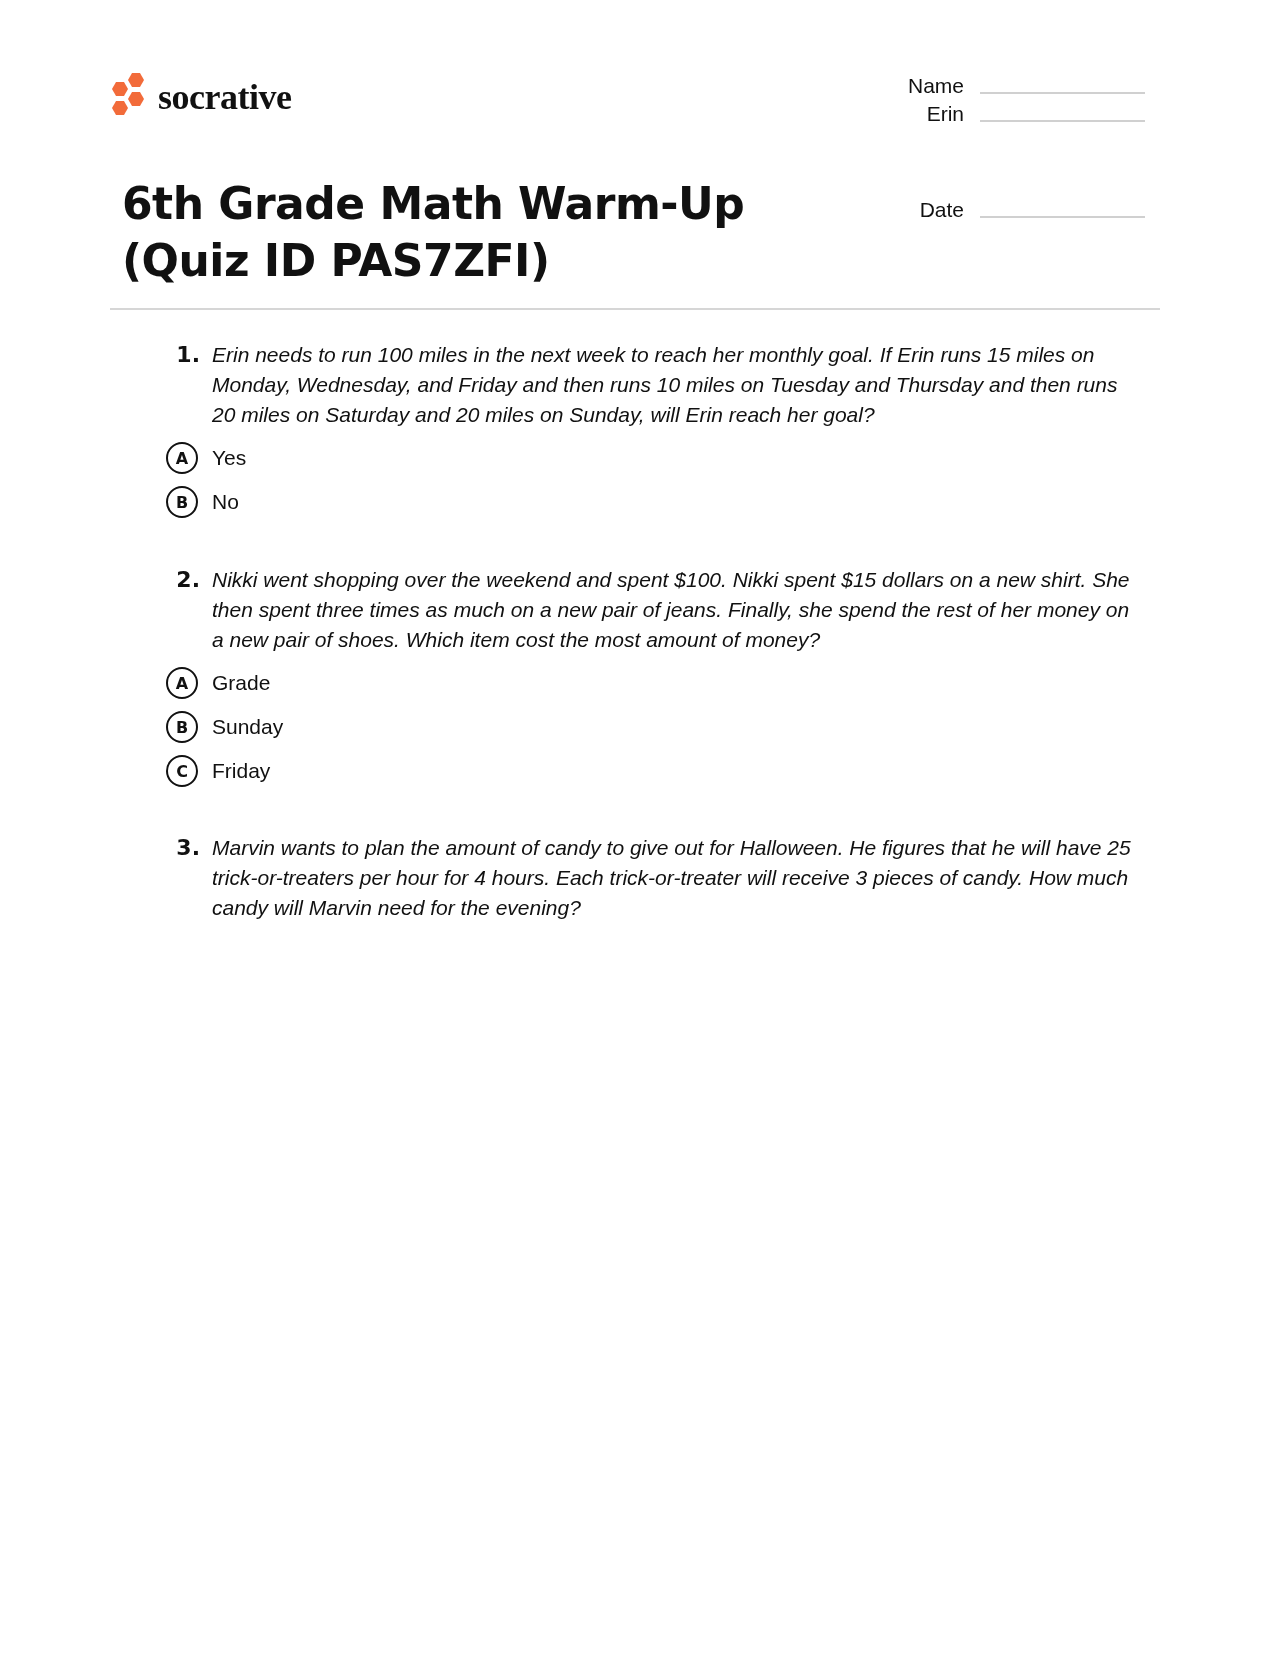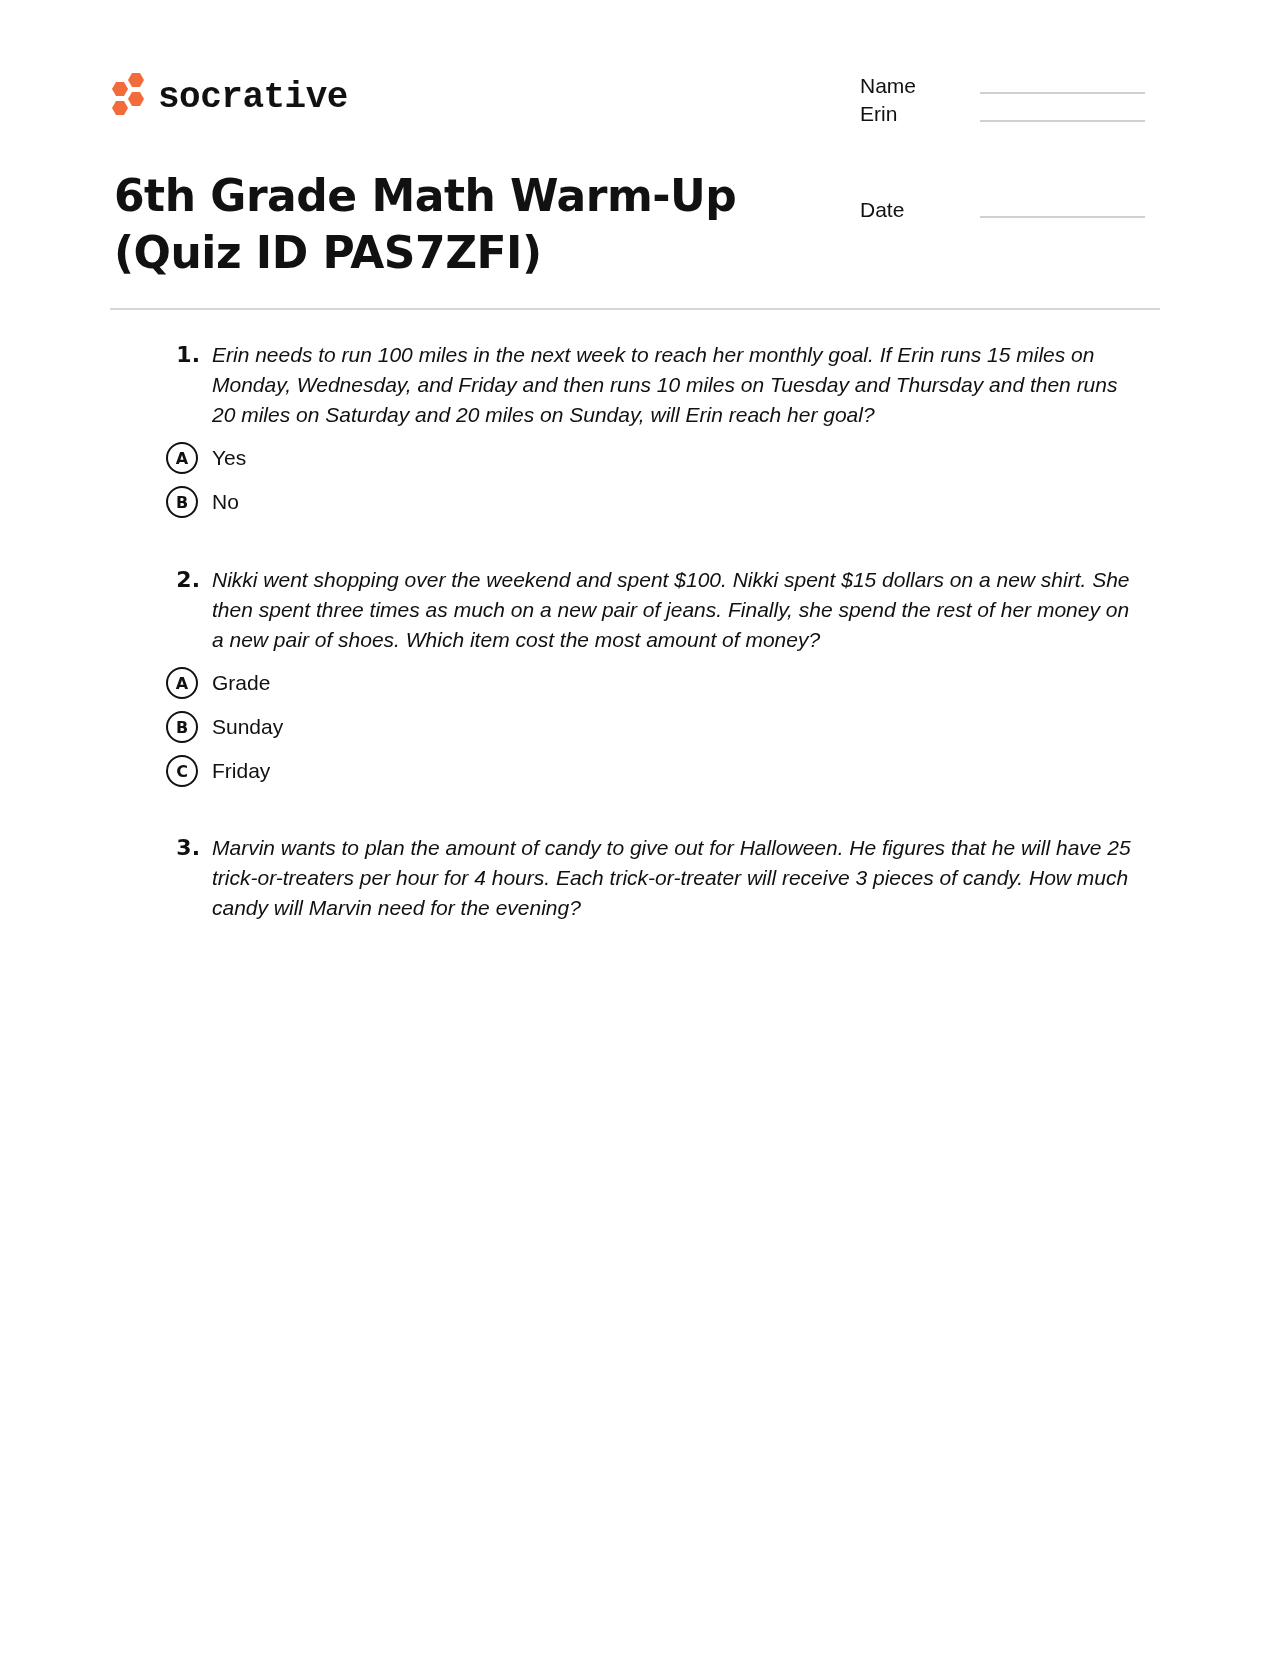--- a/index.html
+++ b/index.html
@@ -1,24 +1,24 @@
 <!DOCTYPE html>
 <html><head>
   <meta charset="utf-8">
   <style>
     html, body { margin: 0; padding: 0; background: #ffffff; }
     body { width: 1275px; height: 1653px; position: relative; color: #111111; font-family: "Liberation Sans", "DejaVu Sans", sans-serif; }
     .logo { position: absolute; left: 110px; top: 72px; display: flex; align-items: center; }
     .logo svg { width: 40px; height: 50px; }
-    .logo-text { font-family: Liberation Mono, monospace; font-weight: bold; font-size: 36px; letter-spacing: -0.5px; margin-left: 8px; color: #111; }
+    .logo-text { font-family: Liberation Serif, serif; font-weight: bold; font-size: 36px; letter-spacing: -0.5px; margin-left: 8px; color: #111; }
     .fields { position: absolute; left: 860px; top: 74px; width: 300px; }
     .field { position: absolute; display: flex; align-items: flex-end; }
-    .field-label { width: 120px; text-align: left; font-size: 21px; padding-right: 16px; box-sizing: border-box; }
+    .field-label { width: 120px; text-align: right; font-size: 21px; padding-right: 16px; box-sizing: border-box; }
     .field-line { width: 165px; border-bottom: 2px solid #d0d0d0; height: 1px; margin-bottom: 4px; }
-    .title { position: absolute; left: 110px; top: 163px; width: 760px; margin: 4px; font-family: "DejaVu Sans", sans-serif; font-weight: bold; font-size: 44px; line-height: 57px; letter-spacing: -0.5px; color: #111; }
+    .title { position: absolute; left: 110px; top: 163px; width: 760px; margin: 12px; font-family: "DejaVu Sans", sans-serif; font-weight: bold; font-size: 44px; line-height: 57px; letter-spacing: -0.5px; color: #111; }
     .divider { position: absolute; left: 110px; top: 308px; width: 1050px; height: 2px; background: #d6d6d6; }
     .question { position: absolute; left: 160px; width: 980px; }
     .q-row { display: flex; }
     .q-num { width: 52px; text-align: right; padding-right: 12px; box-sizing: border-box; font-family: "DejaVu Sans", sans-serif; font-weight: bold; font-size: 22px; line-height: 30px; }
     .q-text { flex: 1; font-size: 21px; line-height: 30px; font-style: italic; }
     .choice { display: flex; align-items: center; height: 44px; }
     .bubble { width: 28px; height: 28px; border: 2px solid #111; border-radius: 50%; display: flex; align-items: center; justify-content: center; font-family: "DejaVu Sans", sans-serif; font-weight: bold; font-size: 16px; margin-left: 6px; margin-right: 14px; box-sizing: content-box; }
     .choice-text { font-size: 21px; }
   </style>
 </head>

